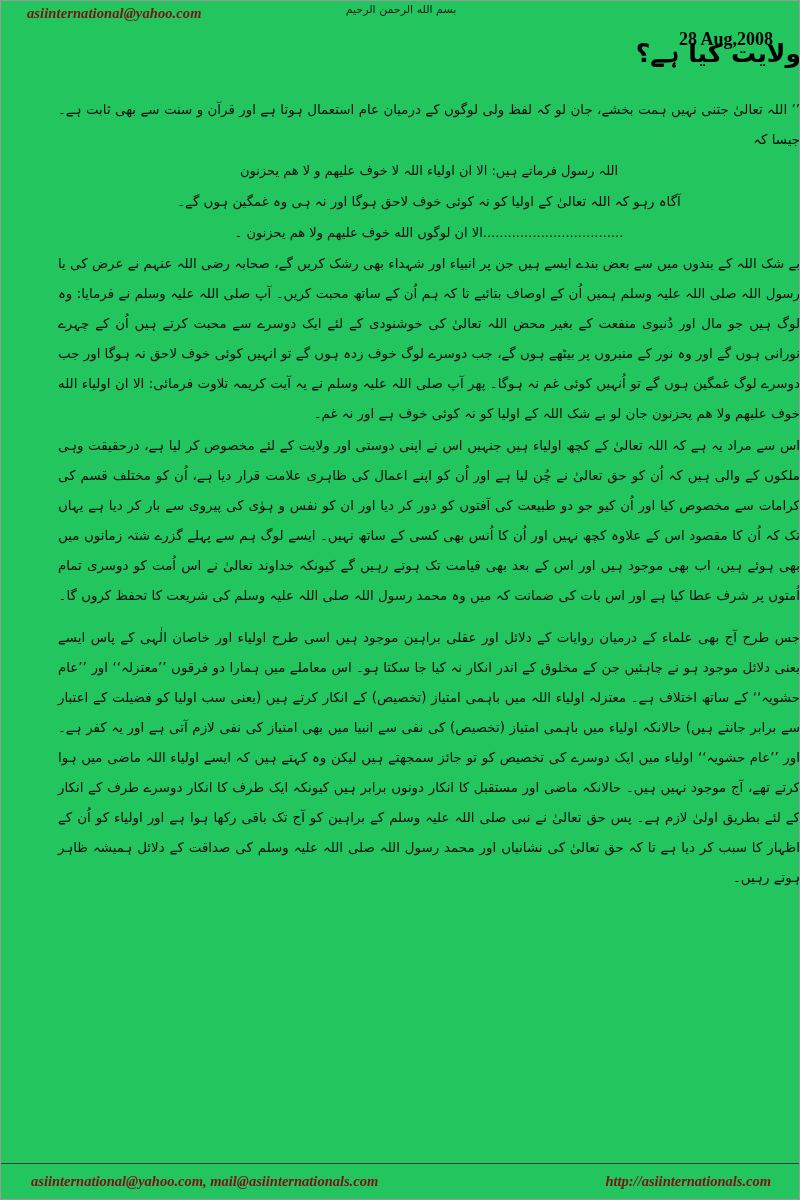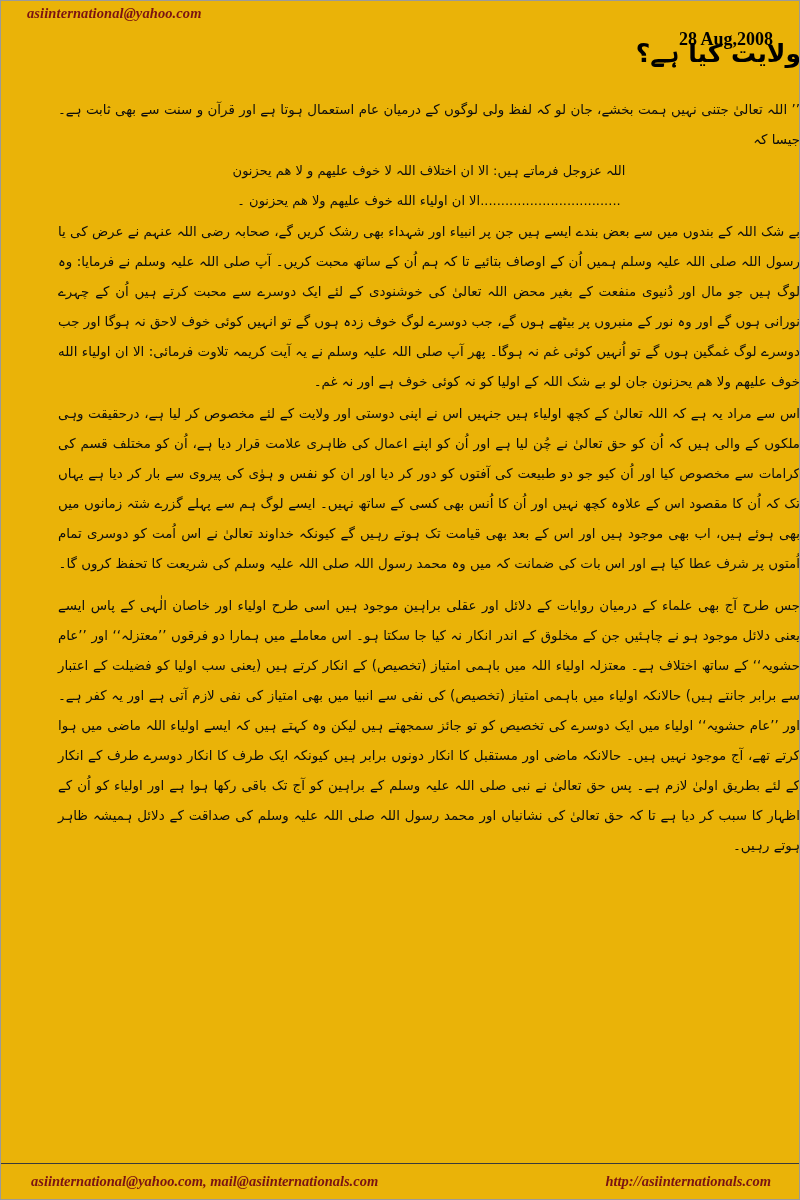--- a/index.html
+++ b/index.html
@@ -7,21 +7,21 @@
     padding: 0;
     background: #ffffff;
   }
   body {
     font-family: "Liberation Serif", serif;
   }
   .page {
     position: relative;
     width: 800px;
     height: 1200px;
-    background: #eab308;
+    background: #22c55e;
     border: 1px solid #9a9a9a;
     box-sizing: border-box;
     overflow: hidden;
   }
 
   
   .header {
     position: absolute;
     top: 0;
     left: 0;
@@ -142,29 +142,31 @@
     color: #7a1313;
   }
 </style>
 </head>
 <body>
 
 <div class="page">
 
   <div class="header">
     <div class="hdr-email">asiinternational@yahoo.com</div>
+    <div class="hdr-bism">بسم الله الرحمن الرحيم</div>
     <div class="hdr-date">28 Aug,2008</div>
   </div>
 
   <div class="doc-title">ولایت کیا ہے؟</div>
 
   <div class="body-wrap">
     <p class="para">’’ اللہ تعالیٰ جتنی نہیں ہمت بخشے، جان لو کہ لفظ ولی لوگوں کے درمیان عام استعمال ہوتا ہے اور قرآن و سنت سے بھی ثابت ہے۔ جیسا کہ</p>
-    <p class="para center arabic">اللہ عزوجل فرماتے ہیں:    الا ان اختلاف اللہ لا خوف علیهم و لا هم یحزنون</p>
-    <p class="para center arabic">..................................الا ان اولیاء الله خوف علیهم ولا هم یحزنون ۔</p>
+    <p class="para center arabic">اللہ رسول فرماتے ہیں:    الا ان اولیاء اللہ لا خوف علیهم و لا هم یحزنون</p>
+    <p class="para center">آگاہ رہو کہ اللہ تعالیٰ کے اولیا کو نہ کوئی خوف لاحق ہوگا اور نہ ہی وہ غمگین ہوں گے۔</p>
+    <p class="para center arabic">..................................الا ان لوگوں الله خوف علیهم ولا هم یحزنون ۔</p>
     <p class="para">بے شک اللہ کے بندوں میں سے بعض بندے ایسے ہیں جن پر انبیاء اور شہداء بھی رشک کریں گے، صحابہ رضی اللہ عنہم نے عرض کی یا رسول اللہ صلی اللہ علیہ وسلم ہمیں اُن کے اوصاف بتائیے تا کہ ہم اُن کے ساتھ محبت کریں۔ آپ صلی اللہ علیہ وسلم نے فرمایا: وہ لوگ ہیں جو مال اور دُنیوی منفعت کے بغیر محض اللہ تعالیٰ کی خوشنودی کے لئے ایک دوسرے سے محبت کرتے ہیں اُن کے چہرے نورانی ہوں گے اور وہ نور کے منبروں پر بیٹھے ہوں گے، جب دوسرے لوگ خوف زدہ ہوں گے تو انہیں کوئی خوف لاحق نہ ہوگا اور جب دوسرے لوگ غمگین ہوں گے تو اُنہیں کوئی غم نہ ہوگا۔ پھر آپ صلی اللہ علیہ وسلم نے یہ آیت کریمہ تلاوت فرمائی:  الا ان اولیاء الله خوف علیهم ولا هم یحزنون  جان لو بے شک اللہ کے اولیا کو نہ کوئی خوف ہے اور نہ غم۔</p>
     <p class="para">اس سے مراد یہ ہے کہ اللہ تعالیٰ کے کچھ اولیاء ہیں جنہیں اس نے اپنی دوستی اور ولایت کے لئے مخصوص کر لیا ہے، درحقیقت وہی ملکوں کے والی ہیں کہ اُن کو حق تعالیٰ نے چُن لیا ہے اور اُن کو اپنے اعمال کی ظاہری علامت قرار دیا ہے، اُن کو مختلف قسم کی کرامات سے مخصوص کیا اور اُن کیو جو دو طبیعت کی آفتوں کو دور کر دیا اور ان کو نفس و ہوٰی کی پیروی سے بار کر دیا ہے یہاں تک کہ اُن کا مقصود اس کے علاوہ کچھ نہیں اور اُن کا اُنس بھی کسی کے ساتھ نہیں۔ ایسے لوگ ہم سے پہلے گزرے شتہ زمانوں میں بھی ہوئے ہیں، اب بھی موجود ہیں اور اس کے بعد بھی قیامت تک ہوتے رہیں گے کیونکہ خداوند تعالیٰ نے اس اُمت کو دوسری تمام اُمتوں پر شرف عطا کیا ہے اور اس بات کی ضمانت کہ میں وہ محمد رسول اللہ صلی اللہ علیہ وسلم کی شریعت کا تحفظ کروں گا۔</p>
     <div class="block-gap"></div>
     <p class="para">جس طرح آج بھی علماء کے درمیان روایات کے دلائل اور عقلی براہین موجود ہیں اسی طرح اولیاء اور خاصان الٰہی کے پاس ایسے یعنی دلائل موجود ہو نے چاہئیں جن کے مخلوق کے اندر انکار نہ کیا جا سکتا ہو۔ اس معاملے میں ہمارا دو فرقوں ’’معتزلہ‘‘ اور ’’عام حشویہ‘‘ کے ساتھ اختلاف ہے۔ معتزلہ اولیاء اللہ میں باہمی امتیاز (تخصیص) کے انکار کرتے ہیں (یعنی سب اولیا کو فضیلت کے اعتبار سے برابر جانتے ہیں) حالانکہ اولیاء میں باہمی امتیاز (تخصیص) کی نفی سے انبیا میں بھی امتیاز کی نفی لازم آتی ہے اور یہ کفر ہے۔ اور ’’عام حشویہ‘‘ اولیاء میں ایک دوسرے کی تخصیص کو تو جائز سمجھتے ہیں لیکن وہ کہتے ہیں کہ ایسے اولیاء اللہ ماضی میں ہوا کرتے تھے، آج موجود نہیں ہیں۔ حالانکہ ماضی اور مستقبل کا انکار دونوں برابر ہیں کیونکہ ایک طرف کا انکار دوسرے طرف کے انکار کے لئے بطریق اولیٰ لازم ہے۔ پس حق تعالیٰ نے نبی صلی اللہ علیہ وسلم کے براہین کو آج تک باقی رکھا ہوا ہے اور اولیاء کو اُن کے اظہار کا سبب کر دیا ہے تا کہ حق تعالیٰ کی نشانیاں اور محمد رسول اللہ صلی اللہ علیہ وسلم کی صداقت کے دلائل ہمیشہ ظاہر ہوتے رہیں۔</p>
   </div>
 
   <div class="footer">
     <div class="footer-left">asiinternational@yahoo.com,  mail@asiinternationals.com</div>
     <div class="footer-right">http://asiinternationals.com</div>
   </div>

